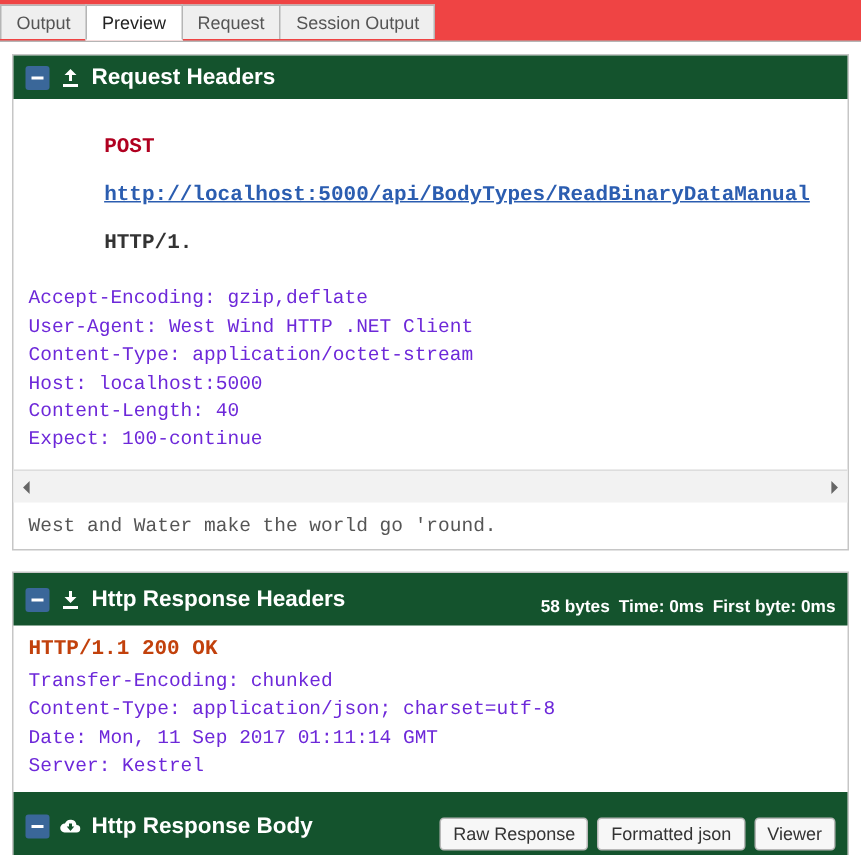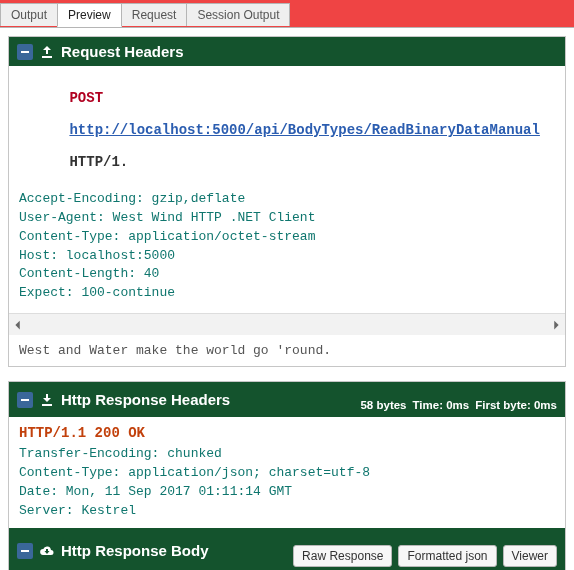--- a/index.html
+++ b/index.html
@@ -69,21 +69,21 @@
   .req-line {
     padding: 8px 10px 4px 10px;
     font-weight: bold;
     font-size: 14px;
   }
   .req-line .method { color: #b00020; }
   .req-line .url { color: #2b5db0; text-decoration: underline; }
   .req-line .proto { color: #333; }
   .hdrs-block {
     padding: 0 10px 8px 10px;
-    color: #0f766e;
+    color: #6d28d9;
     line-height: 1.45;
   }
   .scroll-wrap {
     overflow-x: auto;
     padding-bottom: 2px;
   }
   .scrollbar-fake {
     display:flex; align-items:center; justify-content:space-between;
     height:22px; background:#f2f2f2; border-top:1px solid #ddd;
     padding:0 2px;

